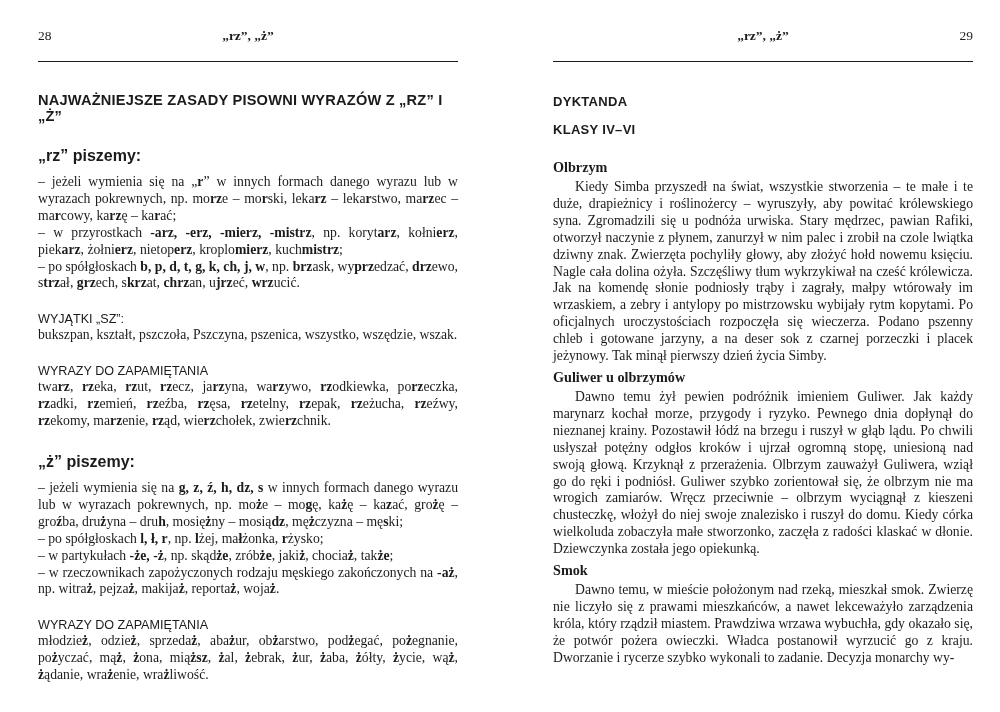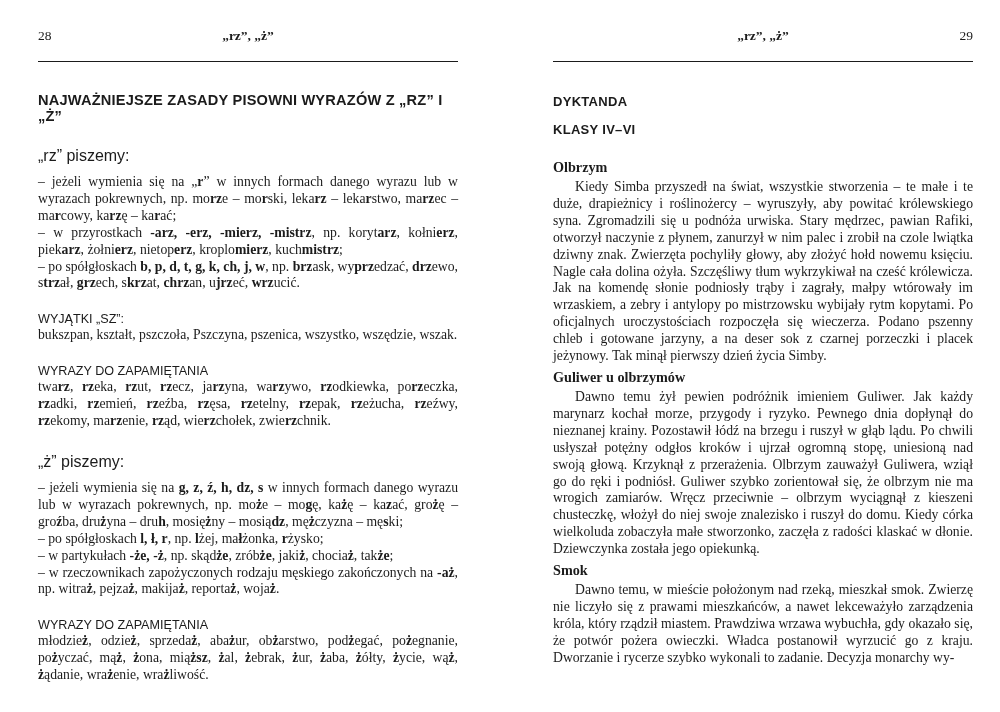--- a/index.html
+++ b/index.html
@@ -43,21 +43,21 @@
     margin-top: 30px;
     font-family: "Liberation Sans", sans-serif;
     font-weight: bold;
     font-size: 14.6px;
     letter-spacing: 0.2px;
   }
   .rule-group-heading {
     margin-top: 23px;
     margin-bottom: 9px;
     font-family: "Liberation Sans", sans-serif;
-    font-weight: normal;
+    font-weight: bold;
     font-size: 16px;
   }
   .rule-group-heading.second { }
 
   .rule-para {
     margin: 0;
     font-size: 13.7px;
     line-height: 16.9px;
     text-align: justify;
   }

